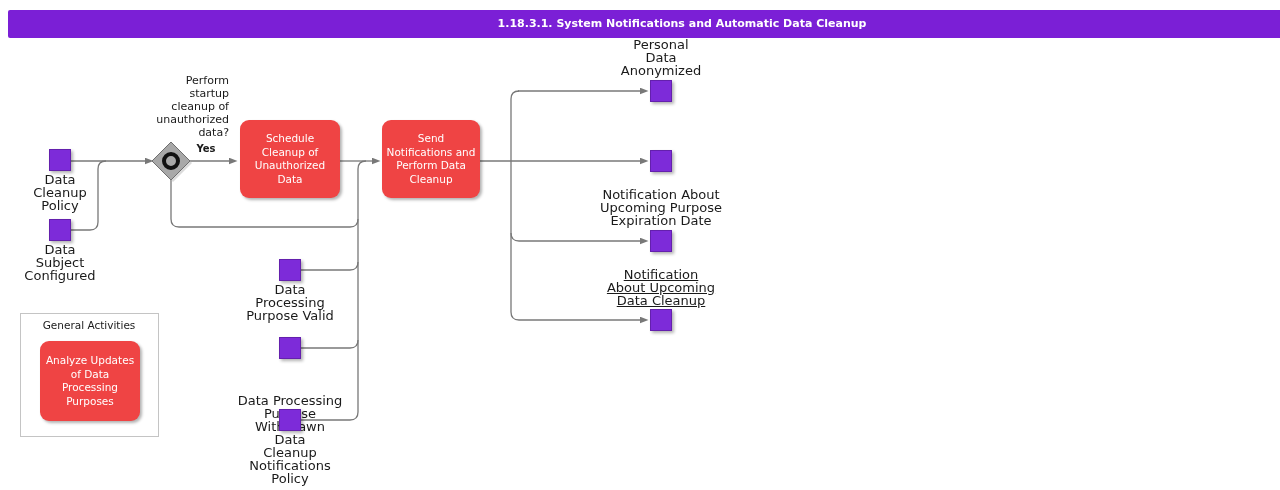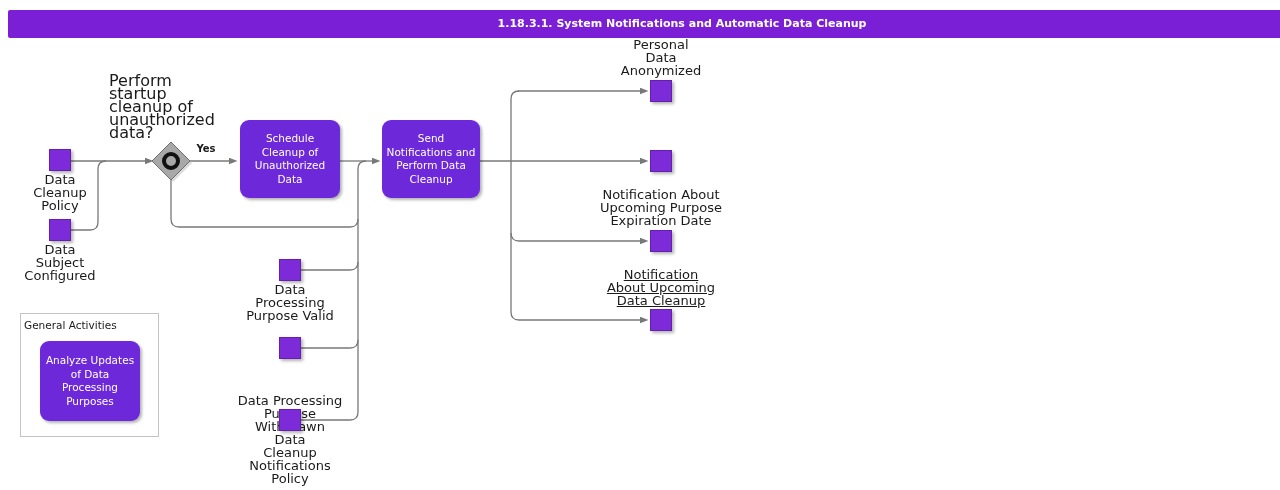--- a/index.html
+++ b/index.html
@@ -17,42 +17,42 @@
     position:absolute;width:22px;height:22px;background:#7d2bd9;
     border:1px solid #6420ad;box-shadow:2px 2px 3px rgba(0,0,0,0.30);
     box-sizing:border-box;z-index:2;
   }
   .lbl{
     position:absolute;transform:translateX(-50%);width:130px;
     text-align:center;font-size:13px;line-height:13px;
     white-space:pre-line;z-index:2;
   }
   .activity{
-    position:absolute;background:#6d28d9;border-radius:9px;
+    position:absolute;background:#ef4444;border-radius:9px;
     box-shadow:2px 2px 3px rgba(0,0,0,0.30);color:#ffffff;
     font-size:10.5px;line-height:13.5px;text-align:center;
     white-space:pre-line;display:flex;align-items:center;justify-content:center;
     z-index:2;
   }
   .group-box{
     position:absolute;left:20px;top:313px;width:139px;height:124px;
     border:1px solid #c4c4c4;background:#ffffff;box-sizing:border-box;z-index:1;
   }
   .group-title{
     position:absolute;left:89px;top:319px;transform:translateX(-50%);
-    width:130px;font-size:10.5px;z-index:2;white-space:pre-line;
+    width:130px;text-align:center;font-size:10.5px;z-index:2;white-space:pre-line;
   }
   .decision-wrap{position:absolute;left:149px;top:139px;width:46px;height:46px;z-index:2;}
   .yes-lbl{
     position:absolute;left:206px;top:143px;transform:translateX(-50%);
     font-size:10px;z-index:2;font-weight:bold;
   }
   .question-lbl{
     position:absolute;left:169px;top:74px;transform:translateX(-50%);
-    width:120px;text-align:left;font-size:16px;line-height:13px;
+    width:120px;text-align:right;font-size:11px;line-height:13px;
     white-space:pre-line;z-index:2;
   }
 </style>
 </head>
 <body>
 
 <div id="canvas">
 
   <div class="title-bar">1.18.3.1. System Notifications and Automatic Data Cleanup</div>
 

